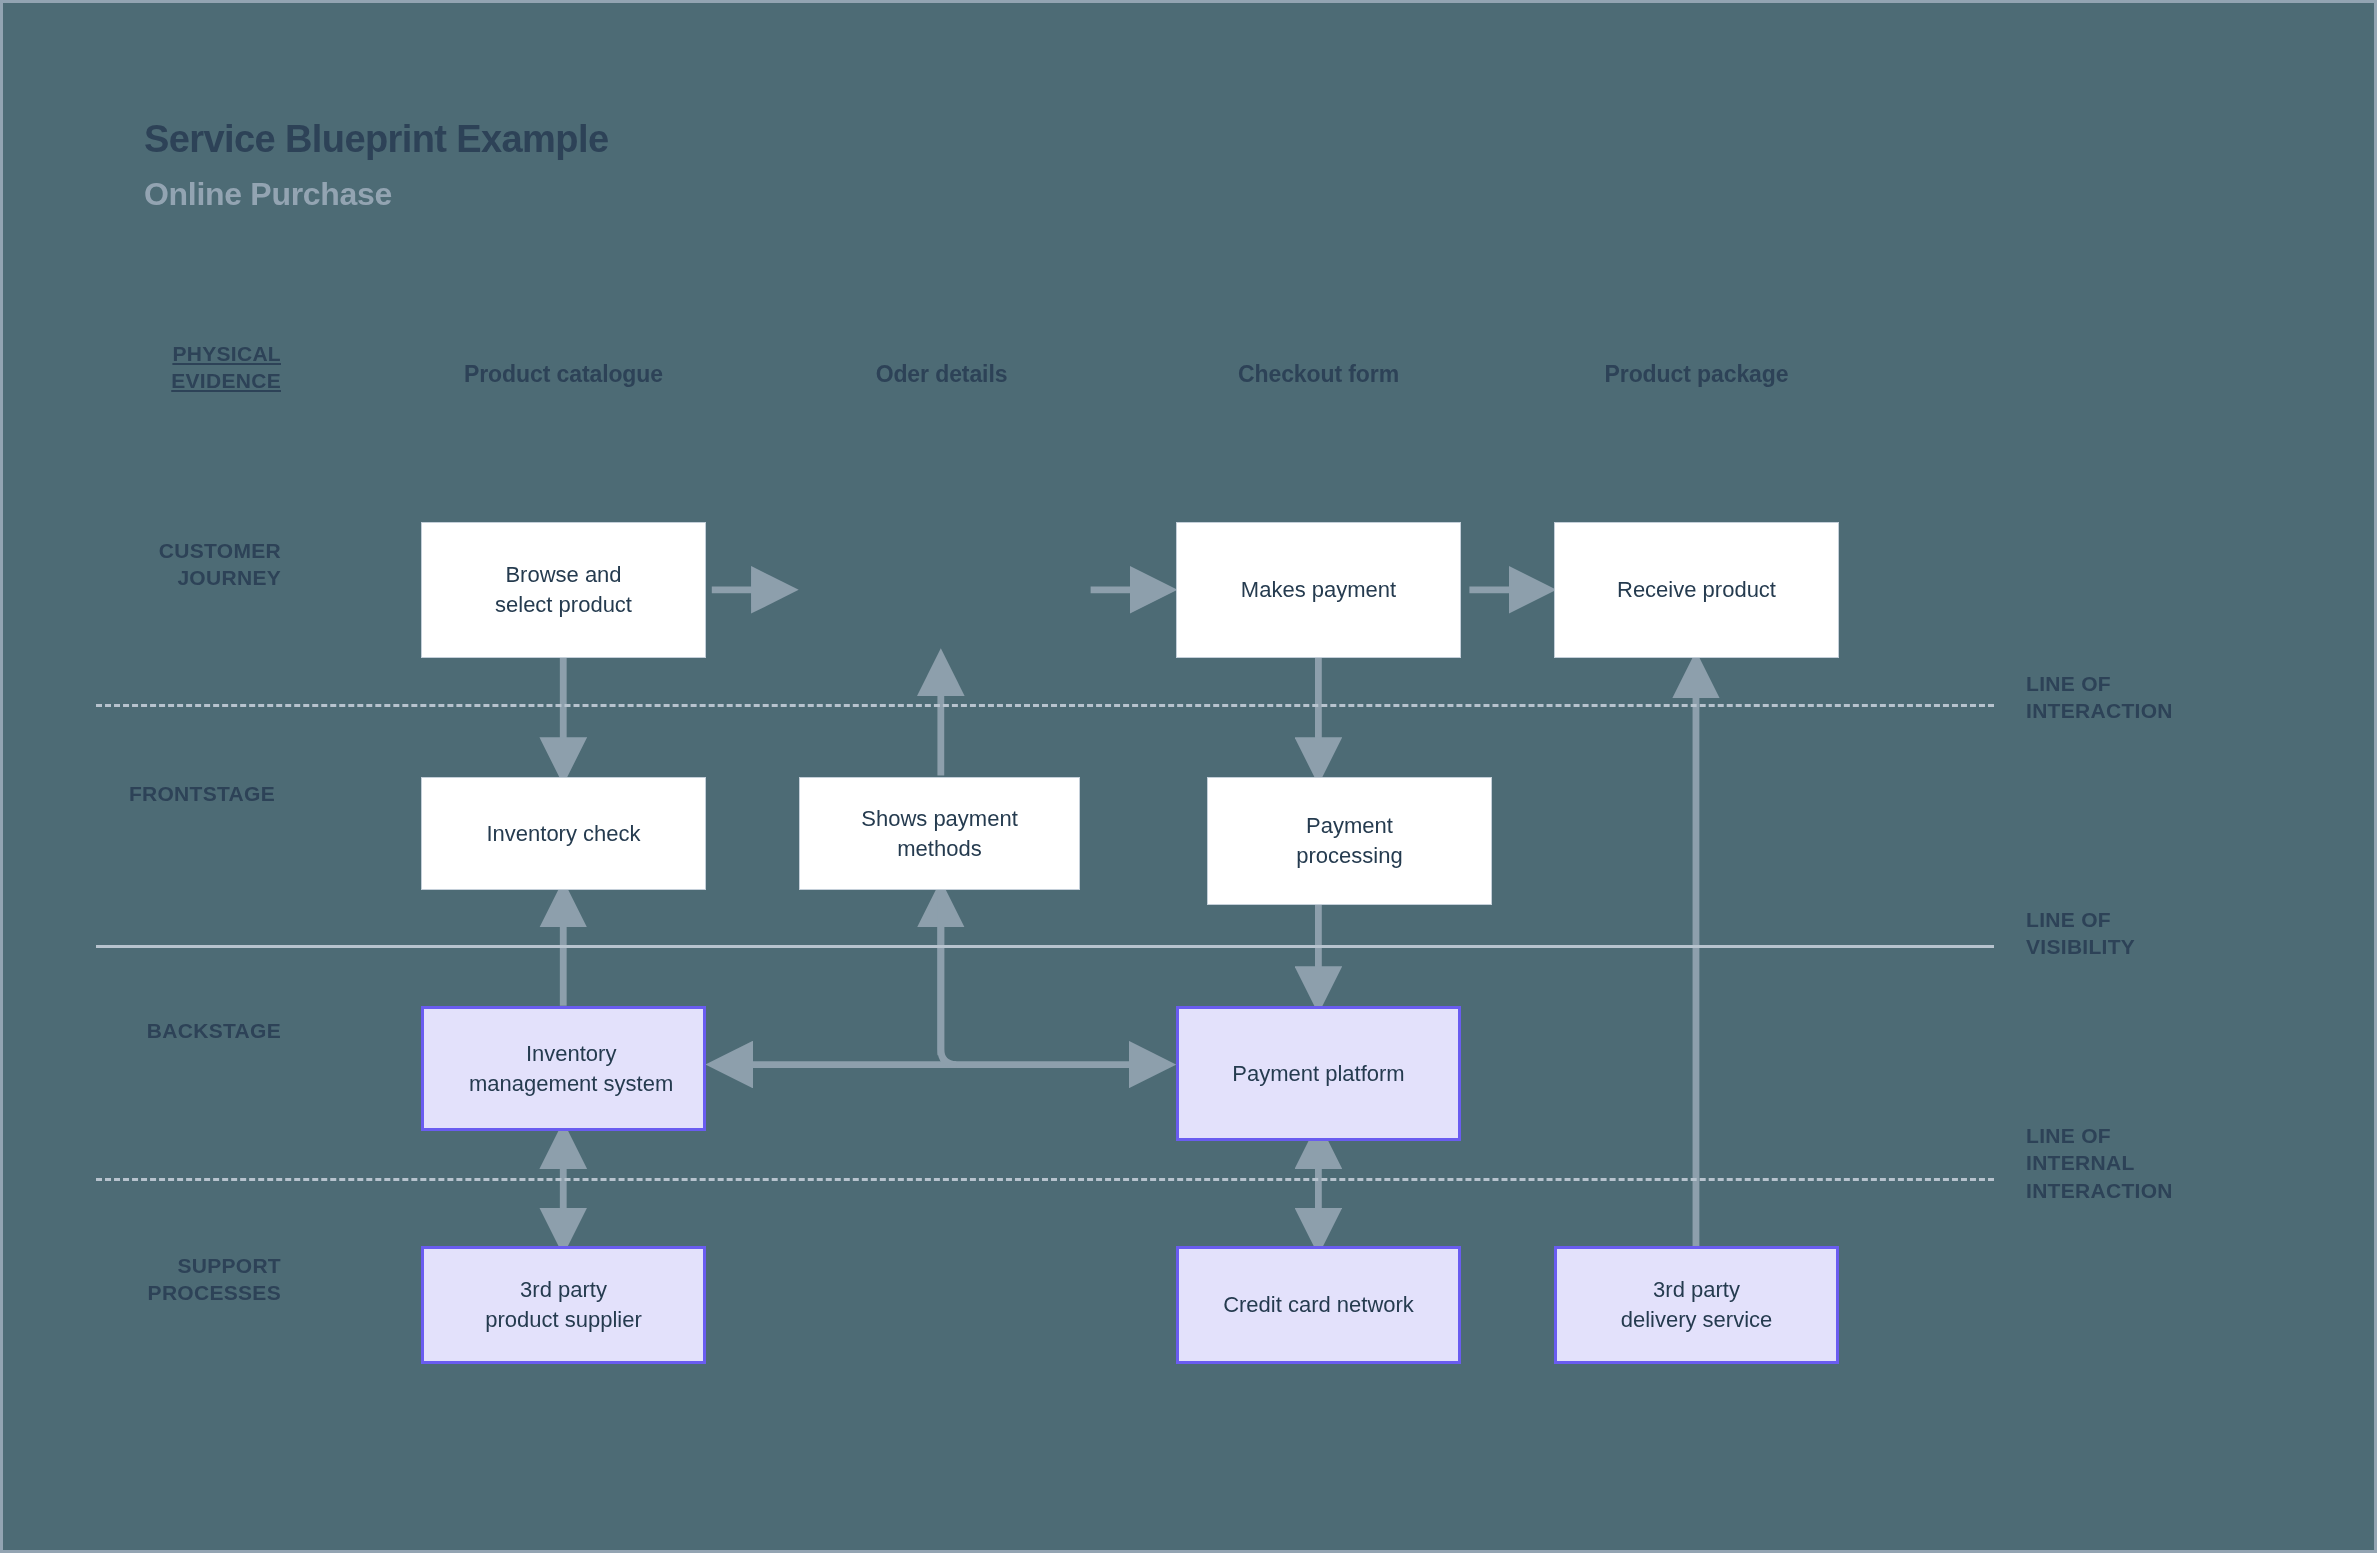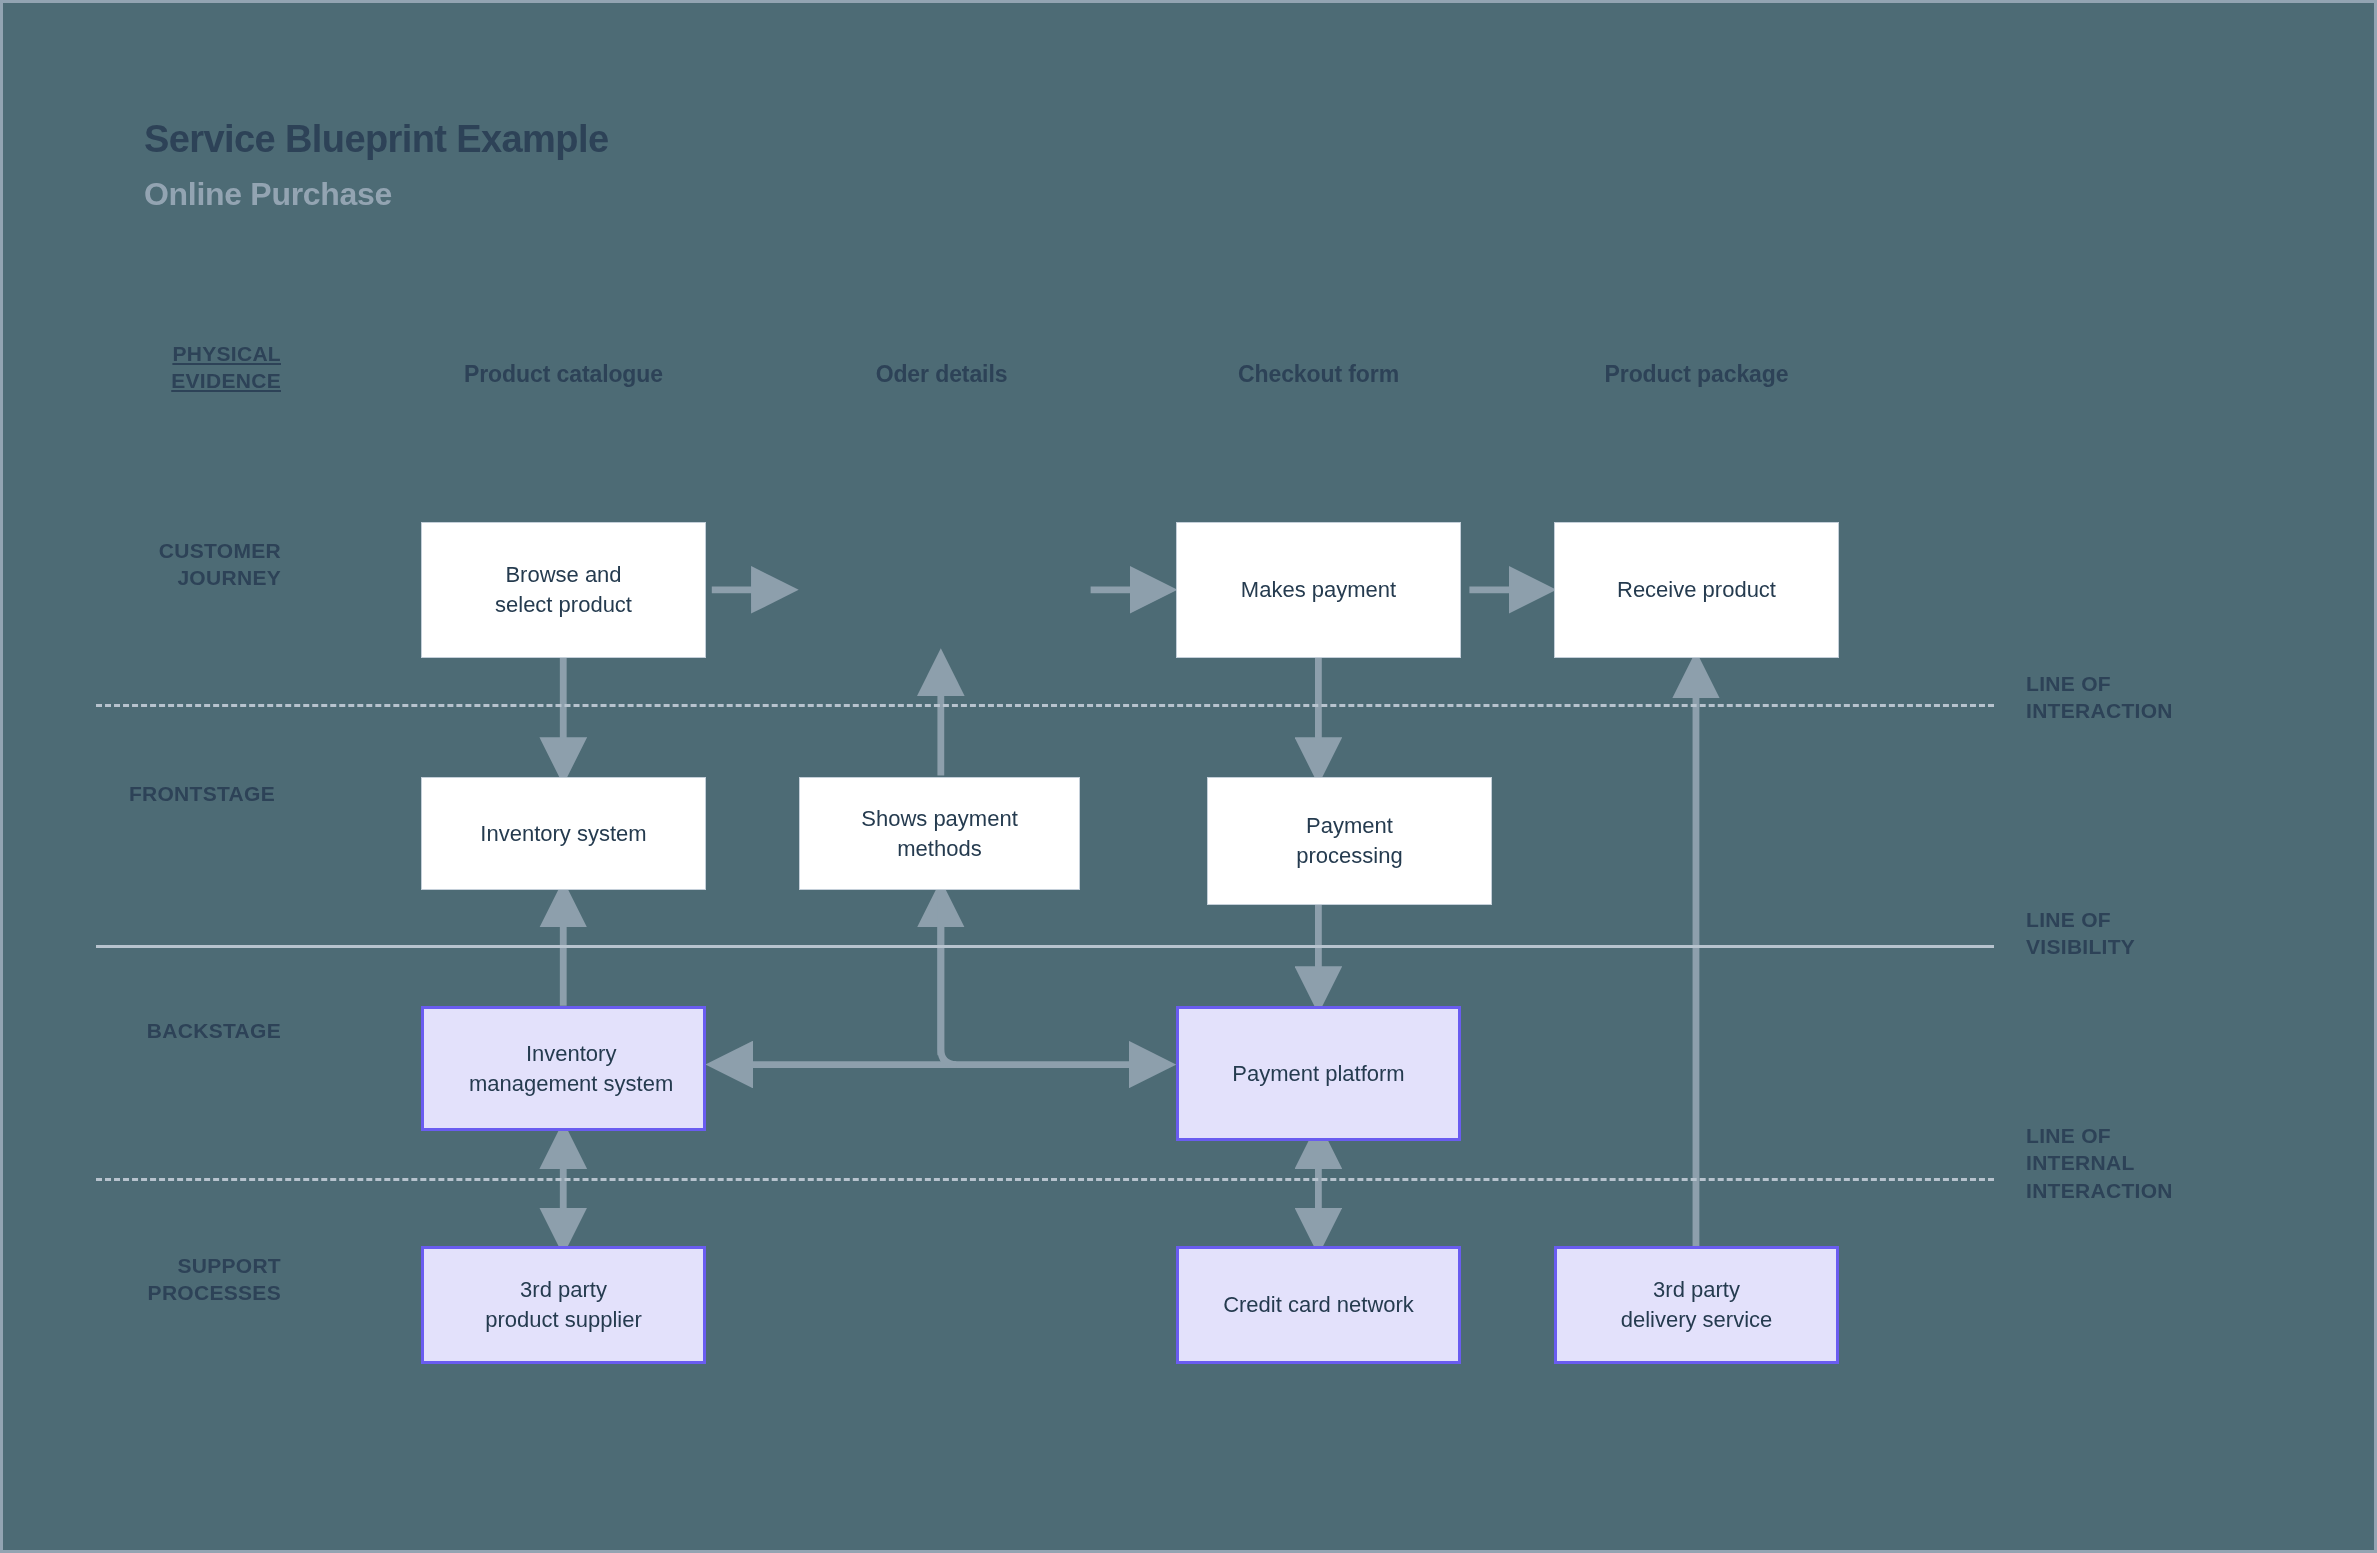--- a/index.html
+++ b/index.html
@@ -173,21 +173,21 @@
 
   <div class="evidence" style="left:418px;">Product catalogue</div>
   <div class="evidence" style="left:796px;">Oder details</div>
   <div class="evidence" style="left:1173px;">Checkout form</div>
   <div class="evidence" style="left:1551px;">Product package</div>
 
   <div class="box white" style="left:418px;top:519px;width:285px;height:136px;">Browse and<br>select product</div>
   <div class="box white" style="left:1173px;top:519px;width:285px;height:136px;">Makes payment</div>
   <div class="box white" style="left:1551px;top:519px;width:285px;height:136px;">Receive product</div>
 
-  <div class="box white" style="left:418px;top:774px;width:285px;height:113px;">Inventory system</div>
+  <div class="box white" style="left:418px;top:774px;width:285px;height:113px;">Inventory check</div>
   <div class="box white" style="left:796px;top:774px;width:281px;height:113px;">Shows payment<br>methods</div>
   <div class="box white" style="left:1204px;top:774px;width:285px;height:128px;">Payment<br>processing</div>
 
   <div class="box purple" style="left:418px;top:1003px;width:285px;height:125px;padding-left:24px;">Inventory<br>management system</div>
   <div class="box purple" style="left:1173px;top:1003px;width:285px;height:135px;">Payment platform</div>
 
   <div class="box purple" style="left:418px;top:1243px;width:285px;height:118px;">3rd party<br>product supplier</div>
   <div class="box purple" style="left:1173px;top:1243px;width:285px;height:118px;">Credit card network</div>
   <div class="box purple" style="left:1551px;top:1243px;width:285px;height:118px;">3rd party<br>delivery service</div>
 

